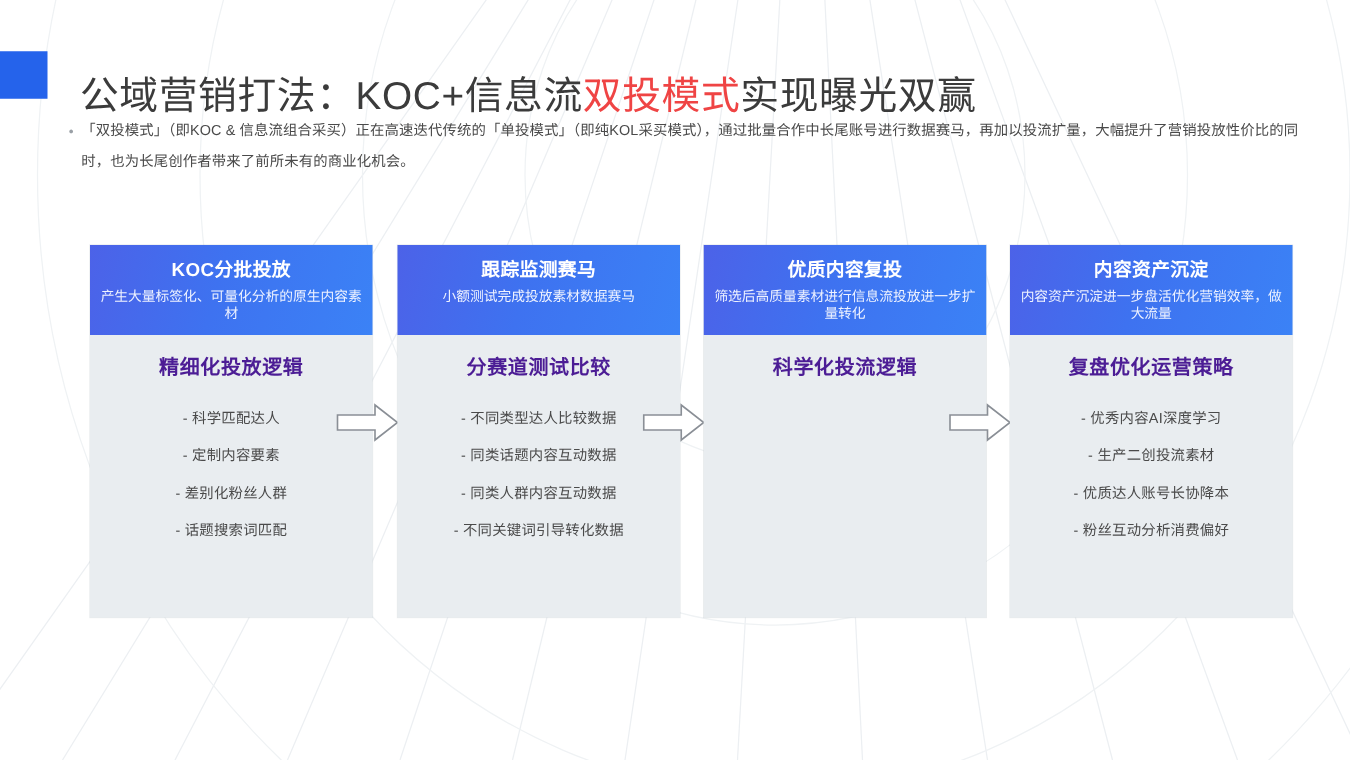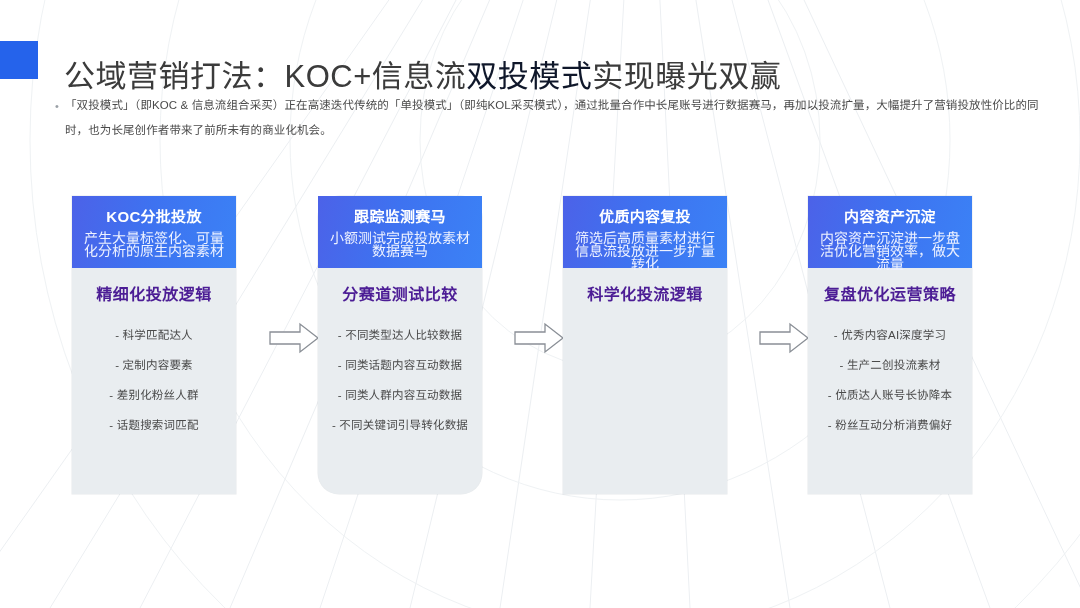--- a/index.html
+++ b/index.html
@@ -45,21 +45,21 @@
     position: absolute;
     left: 64px;
     top: 34px;
     font-size: 31px;
     line-height: 44px;
     letter-spacing: 0.5px;
     font-weight: 400;
     color: #3b3b3b;
     white-space: nowrap;
   }
-  .page-title .hl { color: #0f172a; }
+  .page-title .hl { color: #ef4444; }
 
   
   .lead {
     position: absolute;
     left: 55px;
     top: 93px;
     width: 990px;
     display: flex;
     align-items: flex-start;
   }
@@ -82,47 +82,47 @@
   .flow {
     position: absolute;
     left: 0;
     top: 196px;
     width: 1080px;
     height: 300px;
   }
   .card {
     position: absolute;
     top: 0;
-    width: 164px;
+    width: 226px;
     height: 298px;
     background: #e9edf0;
     box-shadow: 0 0 0 0.5px rgba(160,170,180,0.25);
   }
   .card.c1 { left: 72px; }
-  .card.c2 { left: 318px; border-radius: 21px; }
+  .card.c2 { left: 318px; }
   .card.c3 { left: 563px; }
   .card.c4 { left: 808px; }
 
   .card-head {
     height: 72px;
     background: linear-gradient(105deg, #4c62e8 0%, #3e72f0 45%, #3b82f6 100%);
     color: #ffffff;
     text-align: center;
     padding-top: 10px;
     box-sizing: border-box;
   }
   .card-head-title {
     font-size: 15px;
     font-weight: bold;
     line-height: 22px;
     letter-spacing: 0.3px;
   }
   .card-head-sub {
     margin-top: 4px;
-    font-size: 14px;
+    font-size: 11px;
     line-height: 13px;
     font-weight: normal;
     color: #eef2ff;
     padding: 0 8px;
   }
 
   .card-body {
     padding-top: 16px;
     text-align: center;
   }

